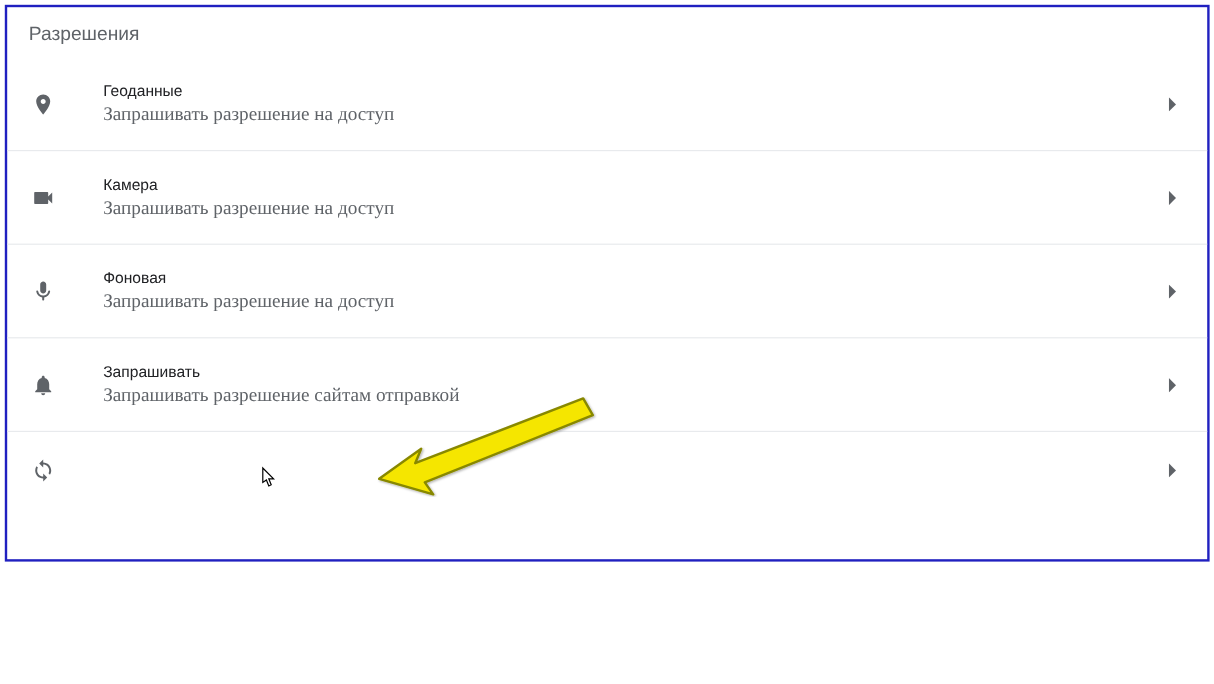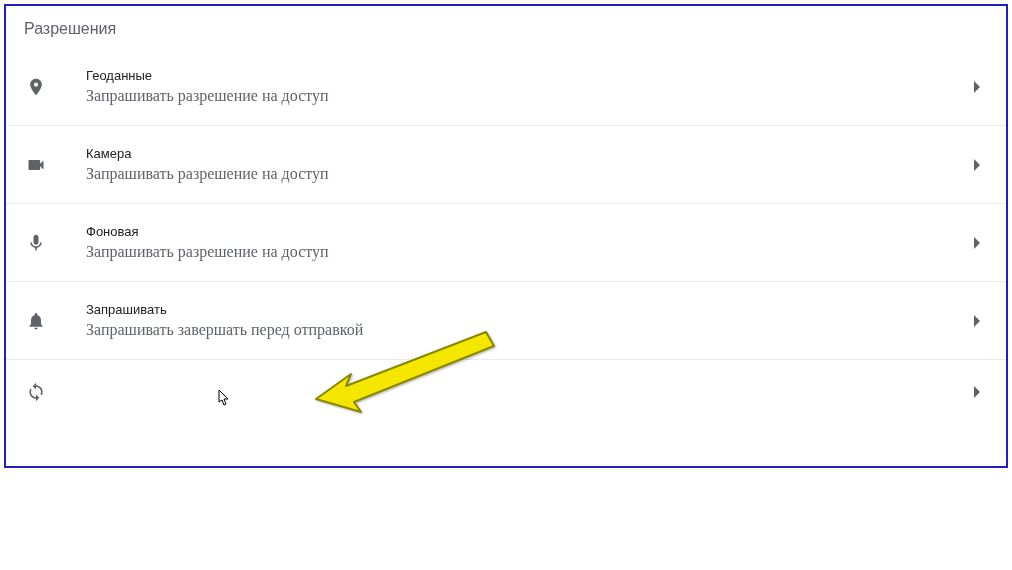--- a/index.html
+++ b/index.html
@@ -144,21 +144,21 @@
     </div>
 
     <div class="settings-item">
       <div class="item-icon">
         <svg width="20" height="20" viewBox="0 0 24 24" fill="#5f6368">
           <path d="M12 22c1.1 0 2-.9 2-2h-4c0 1.1.9 2 2 2zm6-6v-5c0-3.07-1.63-5.64-4.5-6.32V4c0-.83-.67-1.5-1.5-1.5s-1.5.67-1.5 1.5v.68C7.64 5.36 6 7.92 6 11v5l-2 2v1h16v-1l-2-2z"></path>
         </svg>
       </div>
       <div class="item-content">
         <div class="item-title">Запрашивать</div>
-        <div class="item-subtitle">Запрашивать завершать перед отправкой</div>
+        <div class="item-subtitle">Запрашивать разрешение сайтам отправкой</div>
       </div>
       <div class="item-arrow">
         <svg width="8" height="12" viewBox="0 0 8 12" fill="#5f6368">
           <path d="M0 0 L6 6 L0 12 Z"></path>
         </svg>
       </div>
     </div>
 
     <div class="settings-item">
       <div class="item-icon">

